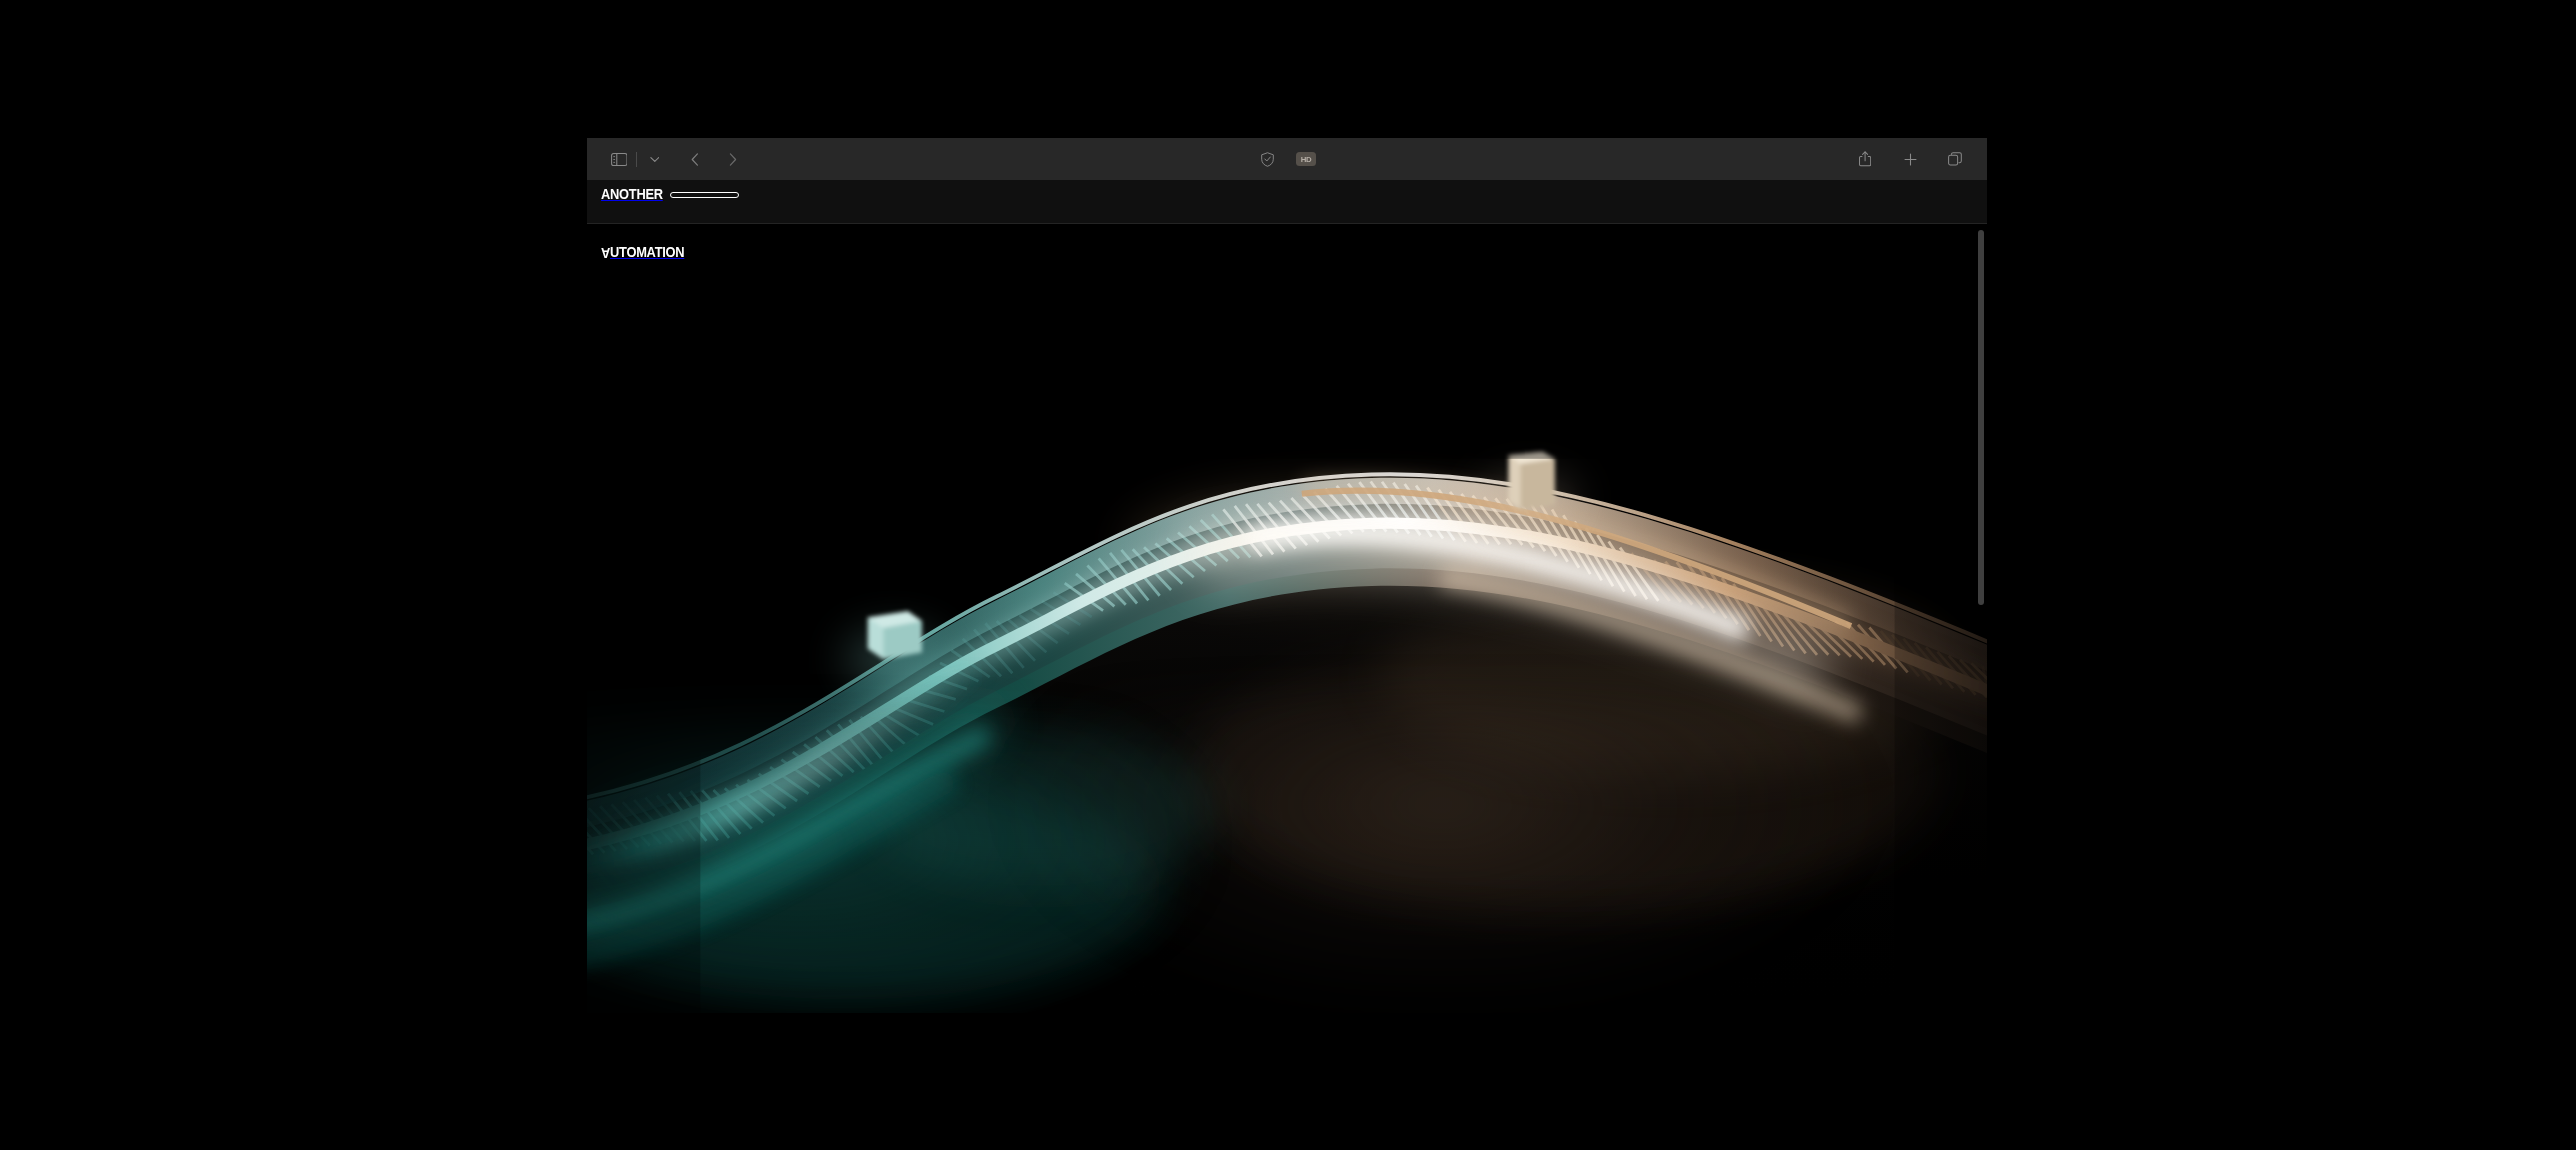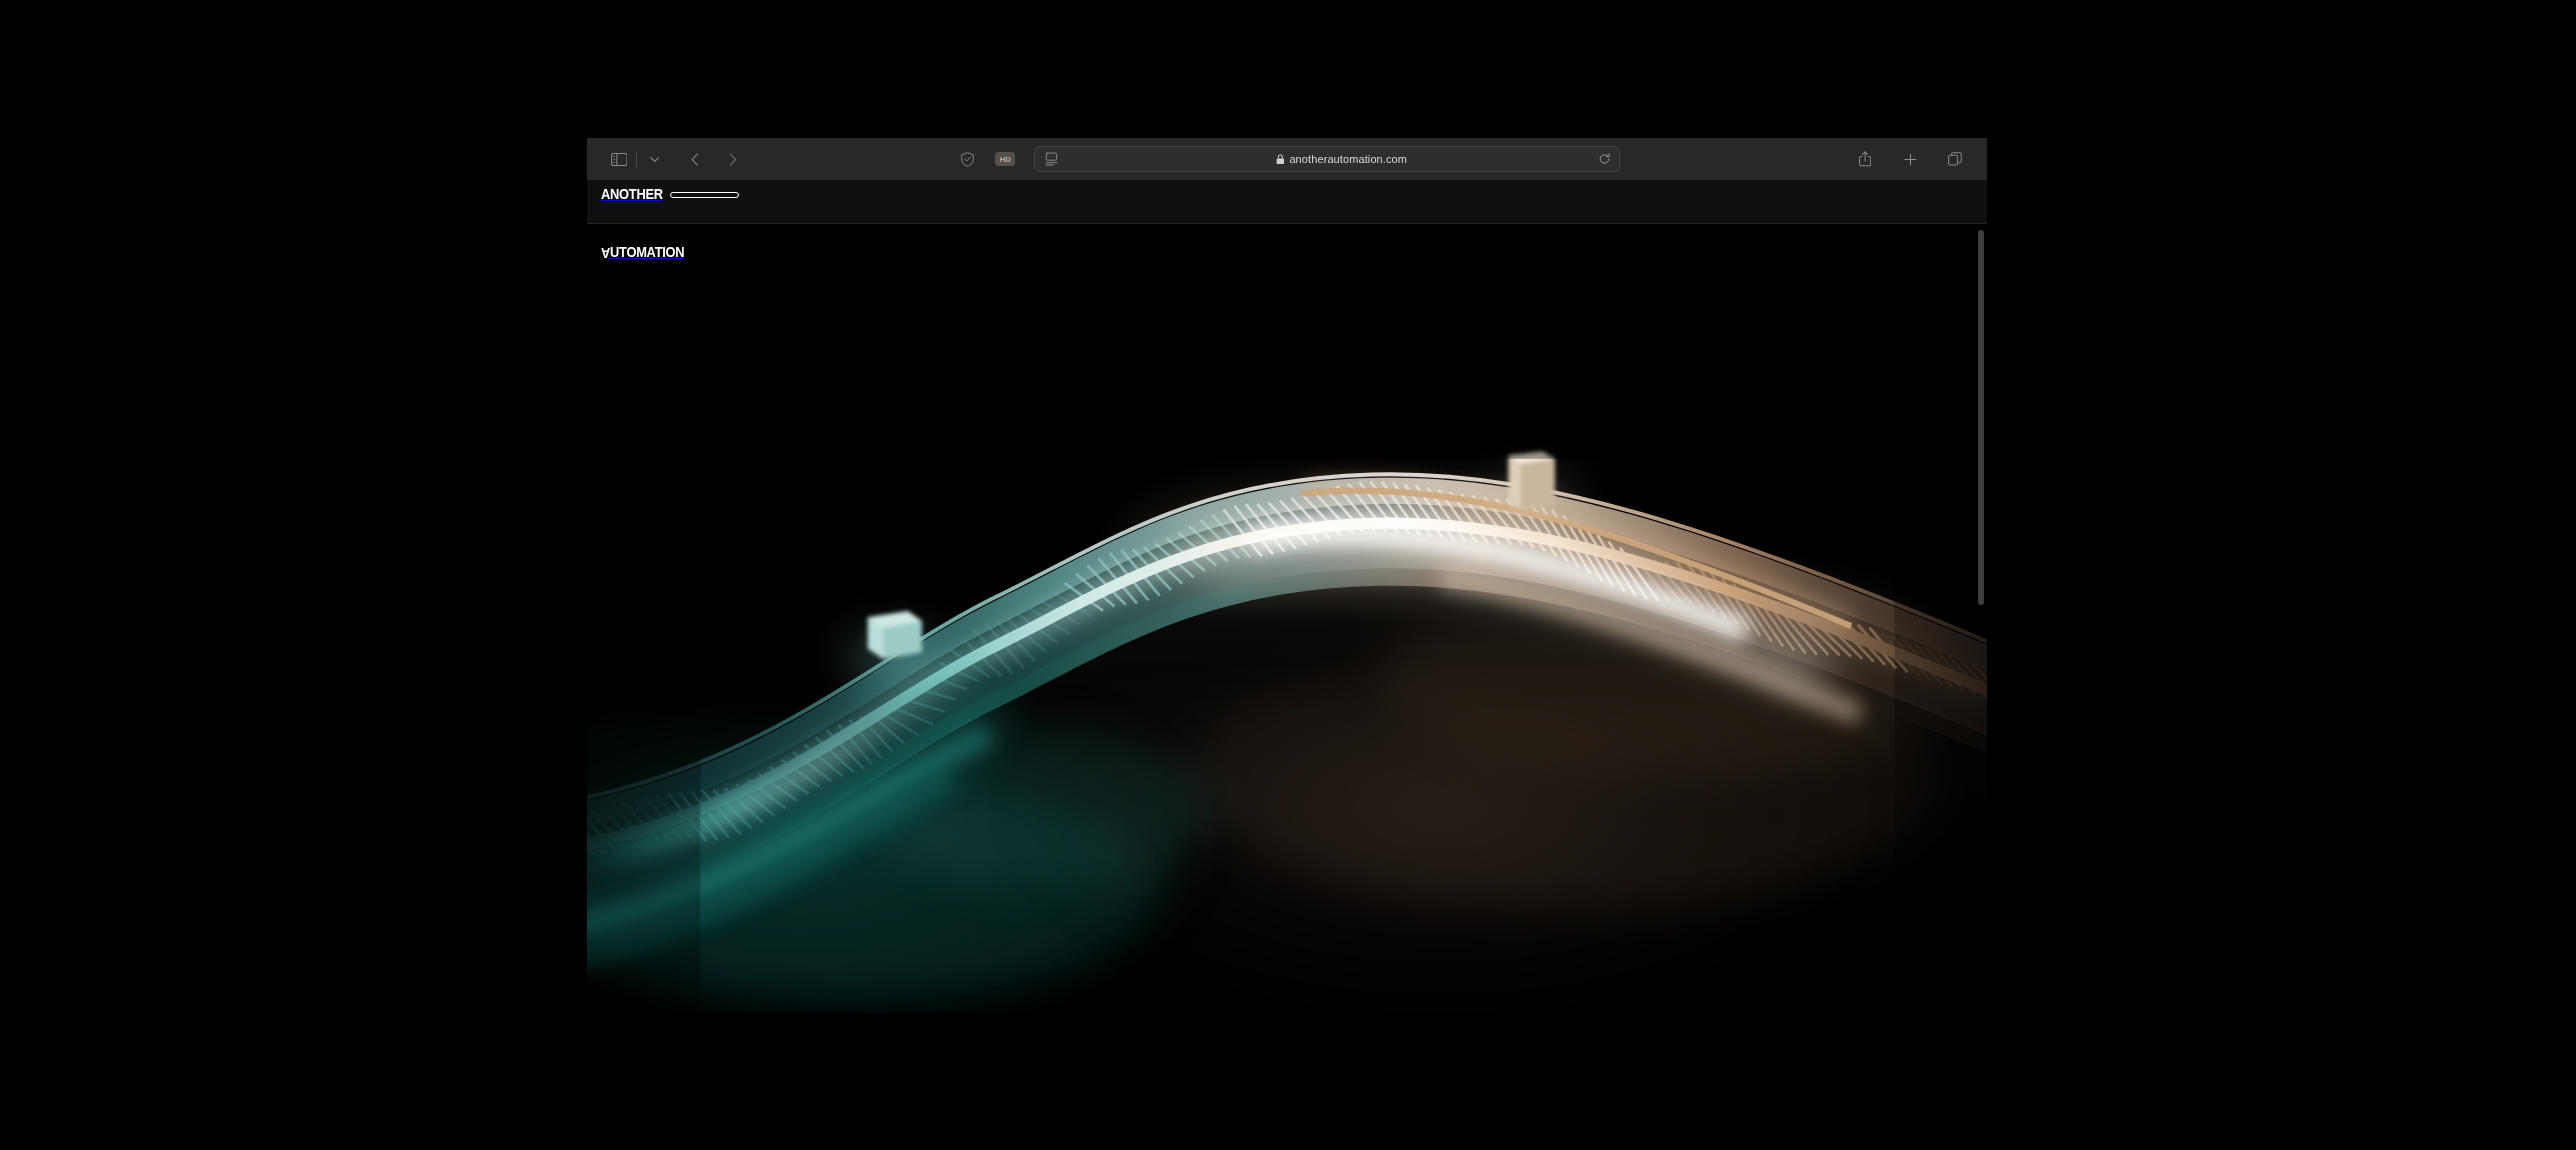--- a/index.html
+++ b/index.html
@@ -331,44 +331,20 @@
           <svg width="13" height="15" viewBox="0 0 15 17" fill="none" stroke="#8a8a8a" stroke-width="1.1" stroke-linejoin="round">
             <path d="M7.5 0.7 L14.2 3.1 V8.2 C14.2 12.3 11.2 15.2 7.5 16.3 C3.8 15.2 0.8 12.3 0.8 8.2 V3.1 Z"></path>
             <polyline points="4.4,7.9 6.7,10.2 10.8,5.6" stroke-width="1.15" fill="none" stroke-linecap="round"></polyline>
           </svg>
         </div>
         <div class="gapsm"></div>
         <div class="tb-btn" id="blocker-btn">
           <div id="blocker-badge">HD</div>
         </div>
 
-        <div id="url-field">
-          <div class="tb-btn" id="reader-btn" style="margin-left:3.5px;">
-            <svg width="13" height="14" viewBox="0 0 15 16" fill="none" stroke="#8f8f8f" stroke-width="1.15" stroke-linecap="round">
-              <rect x="1.4" y="1.2" width="12.2" height="8.2" rx="1.6"></rect>
-              <line x1="1.4" y1="12.3" x2="13.6" y2="12.3"></line>
-              <line x1="1.4" y1="14.8" x2="9.6" y2="14.8"></line>
-            </svg>
-          </div>
-          <div id="url-text-wrap">
-            <span style="display:inline-flex;">
-              <svg width="8.7" height="10.5" viewBox="0 0 10 12" fill="#cfcfcf">
-                <path d="M2.1 5.1 V3.5 a2.9 2.9 0 0 1 5.8 0 V5.1 H6.7 V3.5 a1.7 1.7 0 0 0 -3.4 0 V5.1 Z"></path>
-                <rect x="0.7" y="5.0" width="8.6" height="6.7" rx="1.5"></rect>
-              </svg>
-            </span>
-            <span id="url-text">anotherautomation.com</span>
-          </div>
-          <div id="reload-btn">
-            <svg width="11.3" height="12.2" viewBox="0 0 13 14" fill="none" stroke="#9a9a9a" stroke-width="1.15" stroke-linecap="round">
-              <path d="M11.4 6.6 A5 5 0 1 1 9.6 2.9"></path>
-              <polyline points="11.7,0.9 11.7,4.0 8.6,4.0" stroke-linejoin="round"></polyline>
-            </svg>
-          </div>
-        </div>
       </div>
 
       <div class="tb-right">
         <div class="tb-btn">
           <svg width="12.2" height="15.7" viewBox="0 0 14 18" fill="none" stroke="#8a8a8a" stroke-width="1.15" stroke-linecap="round" stroke-linejoin="round">
             <path d="M3.4 6.2 H1.9 a1.3 1.3 0 0 0 -1.3 1.3 V15.6 a1.3 1.3 0 0 0 1.3 1.3 H12.1 a1.3 1.3 0 0 0 1.3 -1.3 V7.5 a1.3 1.3 0 0 0 -1.3 -1.3 H10.6"></path>
             <line x1="7" y1="1.1" x2="7" y2="11.1"></line>
             <polyline points="4.1,3.9 7,1.0 9.9,3.9"></polyline>
           </svg>
         </div>

